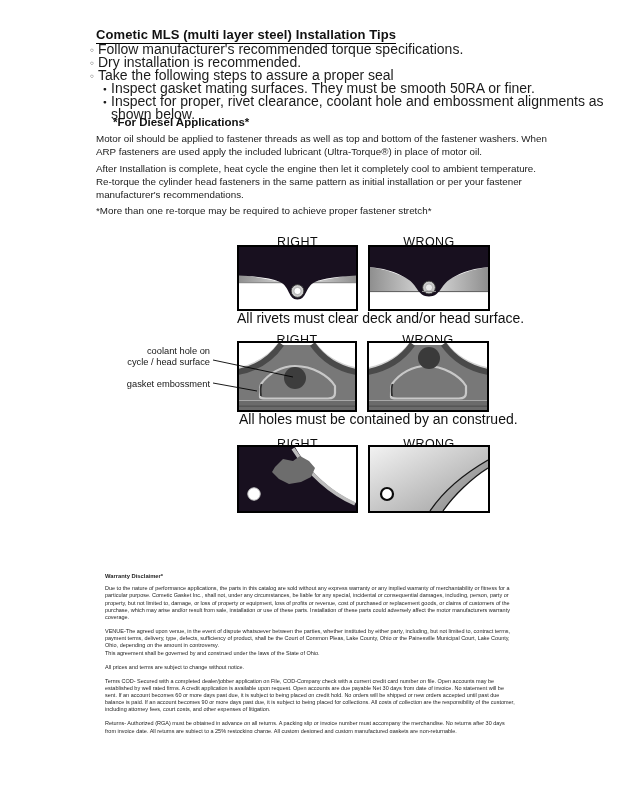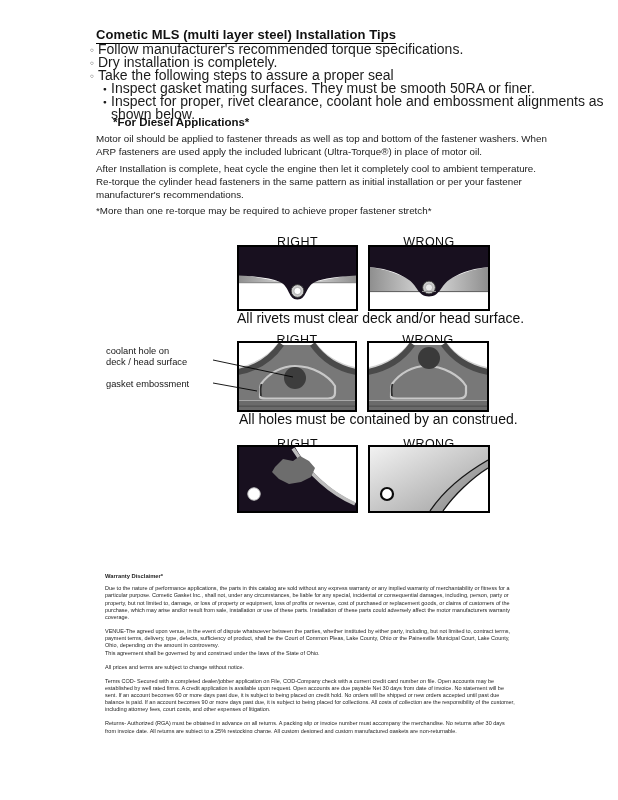--- a/index.html
+++ b/index.html
@@ -17,40 +17,40 @@
 
   .diesel-heading{position:absolute;left:96px;top:116px;font-size:11.5px;font-weight:bold;color:#111;margin-left:17px;}
   .para{position:absolute;left:96px;width:452px;font-size:9.8px;line-height:12.8px;color:#1b1b1b;}
   .p1{top:133px;} .p2{top:163px;} .p3{top:205px;}
 
   .dlabel{position:absolute;font-size:12.5px;letter-spacing:.4px;text-align:center;color:#0d0d0d;margin-top:6px;}
   .dbox{position:absolute;border:2px solid #000;background:#fff;}
   .dbox svg{display:block;width:100%;height:100%;}
   .caption{position:absolute;font-size:14px;line-height:11.5px;color:#101010;}
 
-  .sidelabel{position:absolute;font-size:9.3px;line-height:10.8px;color:#161616;width:104px;left:106px;}
+  .sidelabel{position:absolute;font-size:9.3px;line-height:10.8px;text-align:right;color:#161616;width:104px;left:106px;}
   .overlay{position:absolute;left:0;top:0;width:618px;height:800px;pointer-events:none;}
 
   .disclaimer{position:absolute;left:105px;top:573px;width:412px;font-size:5.5px;
               line-height:7.2px;color:#242424;}
   .d-head{font-weight:bold;font-size:5.8px;margin:0 0 5px 0;}
   .disclaimer p{margin:0 0 6.8px 0;}
 
   .footer-code{position:absolute;left:385px;top:761px;font-size:14px;color:#737373;letter-spacing:.2px;}
 </style>
 </head>
 <body>
 
 <div class="page">
 
   <div class="title">Cometic MLS (multi layer steel) Installation Tips</div>
 
   <div class="bullets">
     <div class="bullet">Follow manufacturer's recommended torque specifications.</div>
-    <div class="bullet">Dry installation is completely.</div>
+    <div class="bullet">Dry installation is recommended.</div>
     <div class="bullet">Take the following steps to assure a proper seal</div>
     <div class="subbullet">Inspect gasket mating surfaces.  They must be smooth 50RA or finer.</div>
     <div class="subbullet">Inspect for proper, rivet clearance, coolant hole and embossment alignments as shown below.</div>
   </div>
 
   <div class="diesel-heading">*For Diesel Applications*</div>
   <div class="para p1">Motor oil should be applied to fastener threads as well as top and bottom of the fastener washers. When ARP fasteners are used apply the included lubricant (Ultra-Torque®) in place of motor oil.</div>
   <div class="para p2">After Installation is complete, heat cycle the engine then let it completely cool to ambient temperature. Re-torque the cylinder head fasteners in the same pattern as initial installation or per your fastener manufacturer's recommendations.</div>
   <div class="para p3">*More than one re-torque may be required to achieve proper fastener stretch*</div>
 
@@ -92,21 +92,21 @@
     </svg>
   </div>
 
   <div class="caption" style="left:237px;top:313px;">All rivets must clear deck and/or head surface.</div>
 
   <div class="dlabel" style="left:237px;top:327px;width:120px;">RIGHT</div>
   <div class="dlabel" style="left:367px;top:327px;width:122px;">WRONG</div>
 
   <div class="sidelabel" style="top:346px;">
     <div>coolant hole on</div>
-    <div>deck / head surface</div>
+    <div>cycle / head surface</div>
   </div>
   <div class="sidelabel" style="top:379px;">gasket embossment</div>
 
   <div class="dbox" style="left:237px;top:341px;width:116px;height:67px;">
     <svg viewBox="0 0 116 67" preserveAspectRatio="none">
       <rect x="0" y="0" width="116" height="67" fill="#ffffff"></rect>
       <path d="M0,67 V29 C20,25 33,16 43,2 L73,2 C83,16 96,25 116,29 V67 Z" fill="#787878"></path>
       <path d="M-1,25.5 C19,21.5 33,11 42,-2" stroke="#d2d2d2" stroke-width="2.5" fill="none"></path>
       <path d="M-1,29 C19,25 32.5,15.5 42.5,1" stroke="#4a4a4a" stroke-width="6" fill="none"></path>
       <path d="M117,25.5 C97,21.5 83,11 74,-2" stroke="#d2d2d2" stroke-width="2.5" fill="none"></path>

